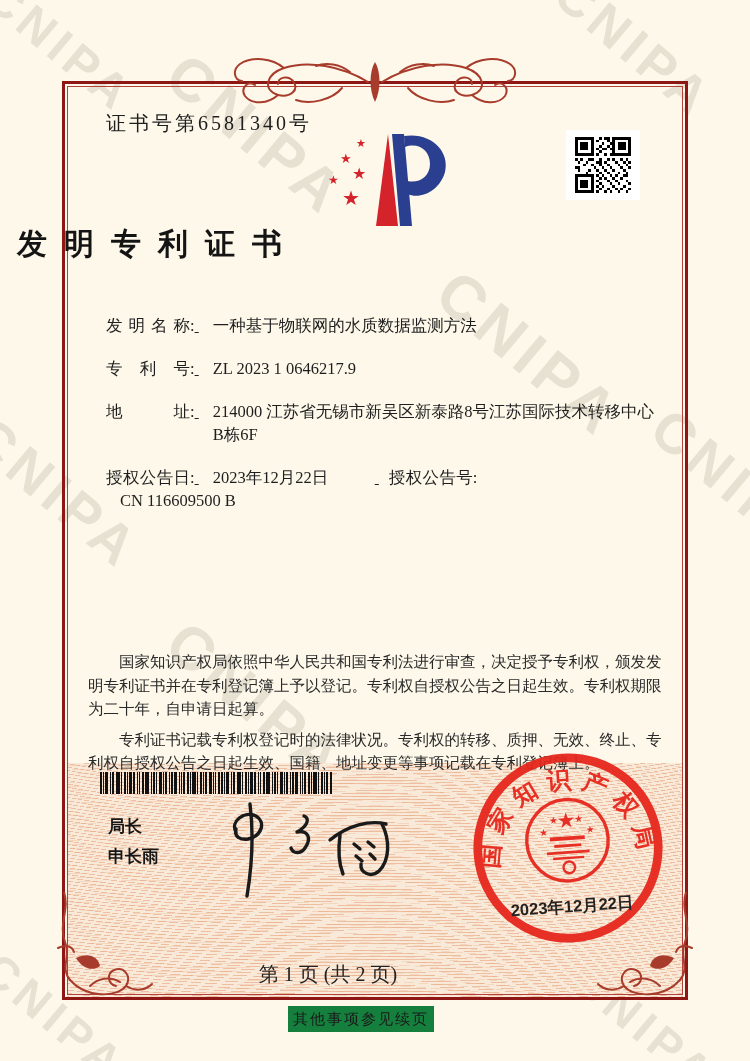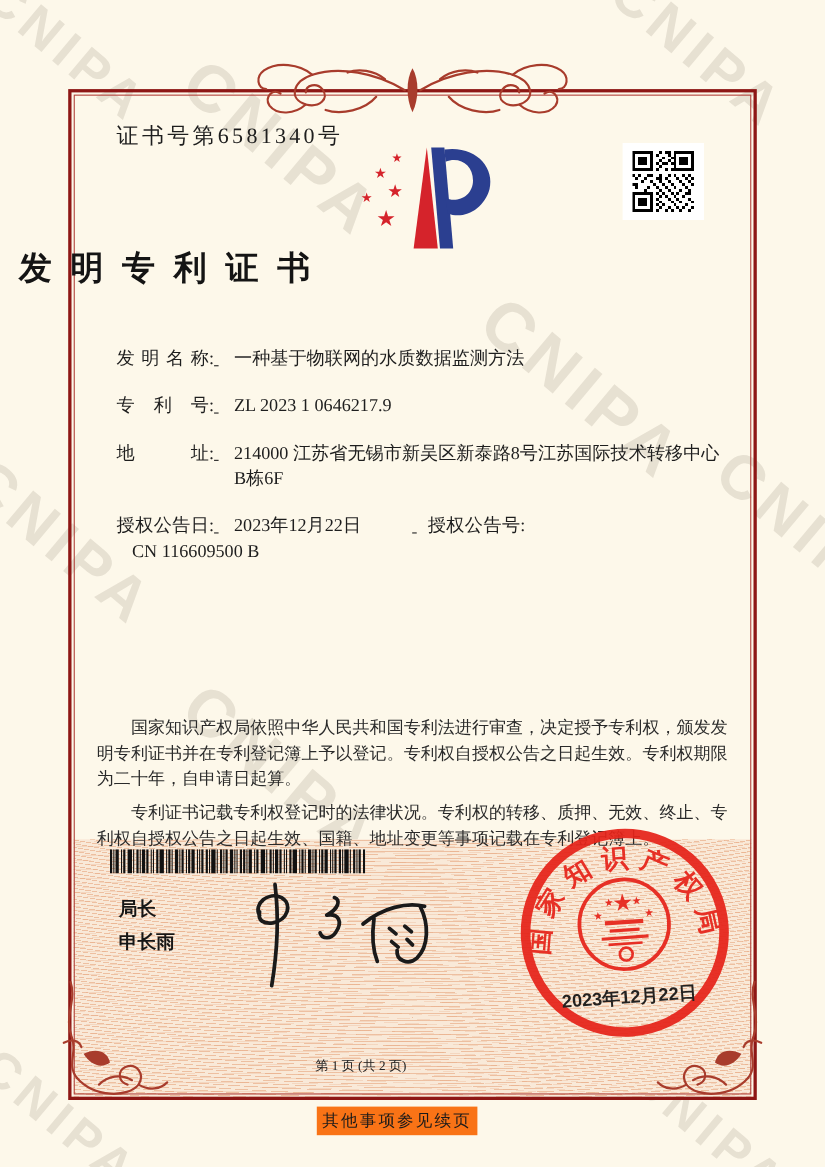--- a/index.html
+++ b/index.html
@@ -97,26 +97,26 @@
     font-family:"Liberation Sans","DejaVu Sans",sans-serif;
     font-size:17px;font-weight:600;color:#161616;line-height:30px;
   }
   .signature-svg{position:absolute;left:212px;top:798px;}
 
   .seal{position:absolute;left:471px;top:751px;width:194px;height:194px;
     transform:rotate(-4deg);opacity:0.93;}
 
   .page-num{
     position:absolute;left:0;top:961px;width:656px;text-align:center;
-    font-size:12px;color:#222;
+    font-size:20px;color:#222;
   }
 
   .continuation{
     position:absolute;left:288px;top:1006px;width:146px;height:26px;
-    background:#f97316;display:flex;align-items:center;justify-content:center;
+    background:#15803d;display:flex;align-items:center;justify-content:center;
     font-size:15px;letter-spacing:2px;color:#1a1a1a;z-index:5;
   }
 </style>
 </head>
 <body>
 
 <div class="page">
 
   <span class="wm" style="left:-28px;top:18px;font-size:48px">CNIPA</span>
   <span class="wm" style="left:150px;top:100px;font-size:60px">CNIPA</span>

